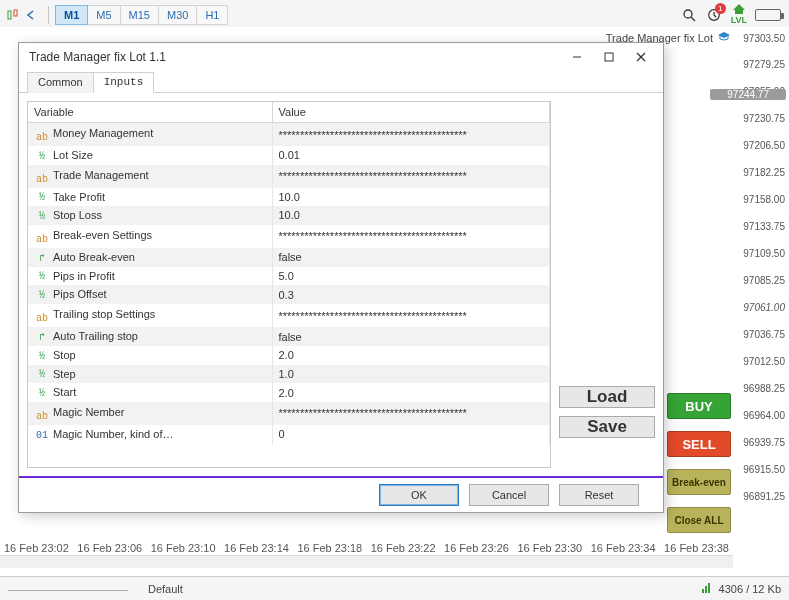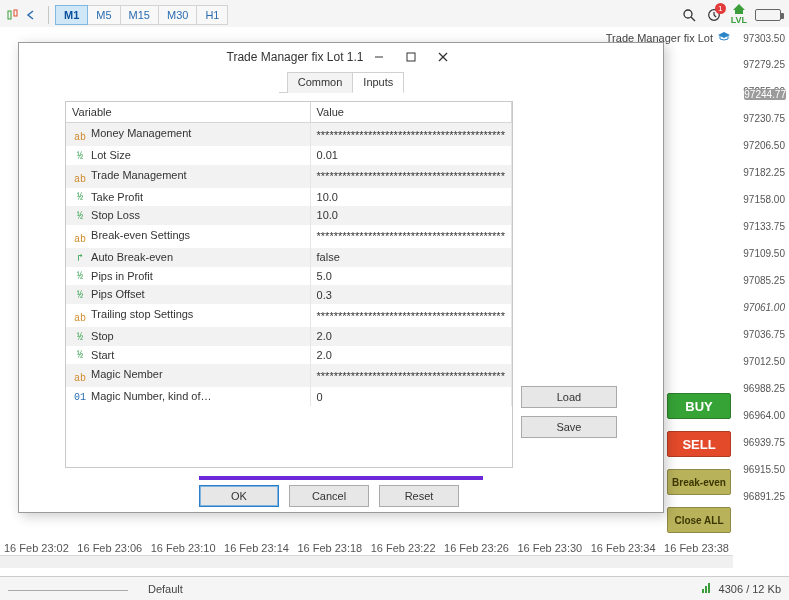--- a/index.html
+++ b/index.html
@@ -19,21 +19,21 @@
   .badge-wrap .dot { position: absolute; top: -3px; right: -3px; background: #e23b3b; color: #fff; border-radius: 50%; width: 11px; height: 11px; font-size: 8px; display: flex; align-items: center; justify-content: center; }
   .lvl { color: #3b9e3b; font-size: 9px; font-weight: 600; text-align: center; line-height: 1; }
   .battery { width: 26px; height: 12px; border: 1px solid #666; border-radius: 2px; position: relative; }
   .battery::after { content: ''; position: absolute; right: -4px; top: 3px; width: 3px; height: 6px; background: #666; border-radius: 0 1px 1px 0; }
   .battery .fill { background: #666; height: 100%; width: 25%; }
 
   
   .chart-area { position: absolute; top: 27px; left: 0; right: 0; bottom: 32px; background: #fff; }
   .price-axis { position: absolute; right: 0; top: 0; width: 56px; background: #fff; }
   .price-tick { position: absolute; right: 4px; font-size: 10px; color: #555; }
-  .price-highlight { position: absolute; right: 3px; background: #9b9b9b; color: #fff; font-size: 10px; padding: 0 0; border-radius: 2px; text-align: right; }
+  .price-highlight { position: absolute; right: 3px; background: #9b9b9b; color: #fff; font-size: 10px; padding: 0 17px; border-radius: 2px; text-align: right; }
   .ea-label { position: absolute; right: 58px; top: 4px; font-size: 11px; color: #444; display: flex; align-items: center; gap: 4px; }
   .grad-cap { color: #2b85c9; }
 
   .action-buttons { position: absolute; right: 58px; top: 360px; display: flex; flex-direction: column; gap: 6px; }
   .ab { width: 64px; height: 26px; border: 1px solid #888; border-radius: 2px; font-weight: bold; font-size: 13px; cursor: pointer; display: flex; align-items: center; justify-content: center; margin-top: 6px; }
   .ab.buy { background: #36a336; color: #fff; border-color: #2b7d2b; }
   .ab.sell { background: #e24a2a; color: #fff; border-color: #b23b22; }
   .ab.be { background: #b8b25b; color: #3b3600; border-color: #8f8a46; font-size: 10px; font-weight: 600; }
   .ab.close { background: #b8b25b; color: #3b3600; border-color: #8f8a46; font-size: 10px; font-weight: 600; }
 
@@ -45,49 +45,49 @@
   .candles line { stroke: #000; stroke-width: 1; }
   .scrollbar-bg { position: absolute; left: 0; right: 56px; bottom: 0; height: 13px; background: #f0f0f0; border-top: 1px solid #d8d8d8; }
 
   
   .status-bar { position: absolute; left: 0; right: 0; bottom: 0; height: 24px; background: #f5f5f5; border-top: 1px solid #ccc; display: flex; align-items: center; padding: 0 8px; font-size: 11px; color: #444; }
   .sb-block { padding: 0 20px; }
   .sb-right { margin-left: auto; display: flex; align-items: center; gap: 6px; }
   .traffic-icon { color: #3b9e3b; }
 
   
-  .dialog { position: absolute; left: 18px; top: 42px; width: 646px; height: 471px; background: #fff; border: 1px solid #9b9b9b; box-shadow: 3px 3px 12px rgba(0,0,0,0.2); display: flex; flex-direction: column; align-items: center; }
+  .dialog { position: absolute; left: 18px; top: 42px; width: 646px; height: 471px; background: #fff; border: 1px solid #9b9b9b; box-shadow: 3px 3px 12px rgba(0,0,0,0.2); display: flex; flex-direction: column; }
   .titlebar { height: 28px; display: flex; align-items: center; padding: 0 6px 0 10px; }
   .title-txt { font-size: 12px; }
   .win-ctrls { margin-left: auto; display: flex; gap: 0; }
   .win-btn { width: 32px; height: 24px; display: flex; align-items: center; justify-content: center; cursor: pointer; }
   .win-btn svg { stroke: #333; }
 
   .tabs-row { display: flex; padding-left: 8px; height: 22px; border-bottom: 1px solid #d0d0d0; }
   .dlg-tab { padding: 3px 10px; border: 1px solid #d0d0d0; border-bottom: none; background: #f3f3f3; font-size: 11px; cursor: pointer; margin-right: -1px; position: relative; top: 1px; }
-  .dlg-tab.active { background: #fff; border-bottom: 1px solid #fff; z-index: 2; }
+  .dlg-tab.active { background: #fff; border-bottom: 1px solid #fff; z-index: 2; font-family: Liberation Mono, monospace; }
 
   .dlg-body { flex: 1; padding: 8px; display: flex; gap: 8px; }
   .grid-wrap { flex: 1; border: 1px solid #c9c9c9; overflow: hidden; }
   .side-btns { width: 96px; display: flex; flex-direction: column; gap: 8px; justify-content: flex-end; padding-bottom: 30px; }
-  .std-btn { height: 22px; background: #e7e7e7; border: 1px solid #aaa; font-size: 11px; cursor: pointer; display: flex; align-items: center; justify-content: center; }
+  .std-btn { height: 22px; background: #e7e7e7; border: 1px solid #aaa; font-size: 17px; cursor: pointer; display: flex; align-items: center; justify-content: center; font-weight: bold; }
 
   table.params { width: 100%; border-collapse: collapse; font-size: 11px; }
   table.params th { text-align: left; font-weight: 400; padding: 4px 6px; border-bottom: 1px solid #d6d6d6; border-right: 1px solid #d6d6d6; background: #fff; color: #333; }
   table.params td { padding: 3px 6px; border-right: 1px solid #e6e6e6; }
   table.params tr:nth-child(odd) td { background: #f2f2f2; }
   table.params tr:nth-child(even) td { background: #fff; }
   .vcol { width: 244px; }
   .ico { display: inline-block; width: 16px; text-align: center; font-family: "Courier New", monospace; font-size: 10px; margin-right: 3px; vertical-align: middle; }
   .ico.ab { color: #d08a2a; background: none; border: none; font-weight: 400; width: 16px; height: auto; }
   .ico.half { color: #2fa04a; }
   .ico.ret { color: #2fa04a; }
   .ico.oi { color: #2b6cb0; }
 
-  .dlg-footer { height: 36px; border-top: 4px solid #6d28d9; display: flex; align-items: center; justify-content: flex-end; gap: 10px; padding-right: 24px; }
+  .dlg-footer { height: 36px; border-top: 2px solid #6d28d9; display: flex; align-items: center; justify-content: flex-end; gap: 10px; padding-right: 24px; }
   .ftr-btn { width: 80px; height: 22px; background: #e7e7e7; border: 1px solid #aaa; font-size: 11px; cursor: pointer; display: flex; align-items: center; justify-content: center; }
   .ftr-btn.primary { border-color: #2b7fc9; box-shadow: 0 0 0 1px #7eb4e0 inset; }
   .sep-v { width: 1px; height: 18px; background: #c7c7c7; margin: 0 6px; }
 
 </style>
 </head>
 <body>
 
 <div class="top-toolbar">
   <div class="tf-group">
@@ -292,22 +292,30 @@
             </tr>
             <tr>
               <td class="vcol"><span class="ico half">½</span><span>Pips Offset</span></td>
               <td>0.3</td>
             </tr>
             <tr>
               <td class="vcol"><span class="ico ab">ab</span><span>Trailing stop Settings</span></td>
               <td>********************************************</td>
             </tr>
             <tr>
+              <td class="vcol"><span class="ico ret">↱</span><span>Auto Trailing stop</span></td>
+              <td>false</td>
+            </tr>
+            <tr>
               <td class="vcol"><span class="ico half">½</span><span>Stop</span></td>
               <td>2.0</td>
+            </tr>
+            <tr>
+              <td class="vcol"><span class="ico half">½</span><span>Step</span></td>
+              <td>1.0</td>
             </tr>
             <tr>
               <td class="vcol"><span class="ico half">½</span><span>Start</span></td>
               <td>2.0</td>
             </tr>
             <tr>
               <td class="vcol"><span class="ico ab">ab</span><span>Magic Nember</span></td>
               <td>********************************************</td>
             </tr>
             <tr>

